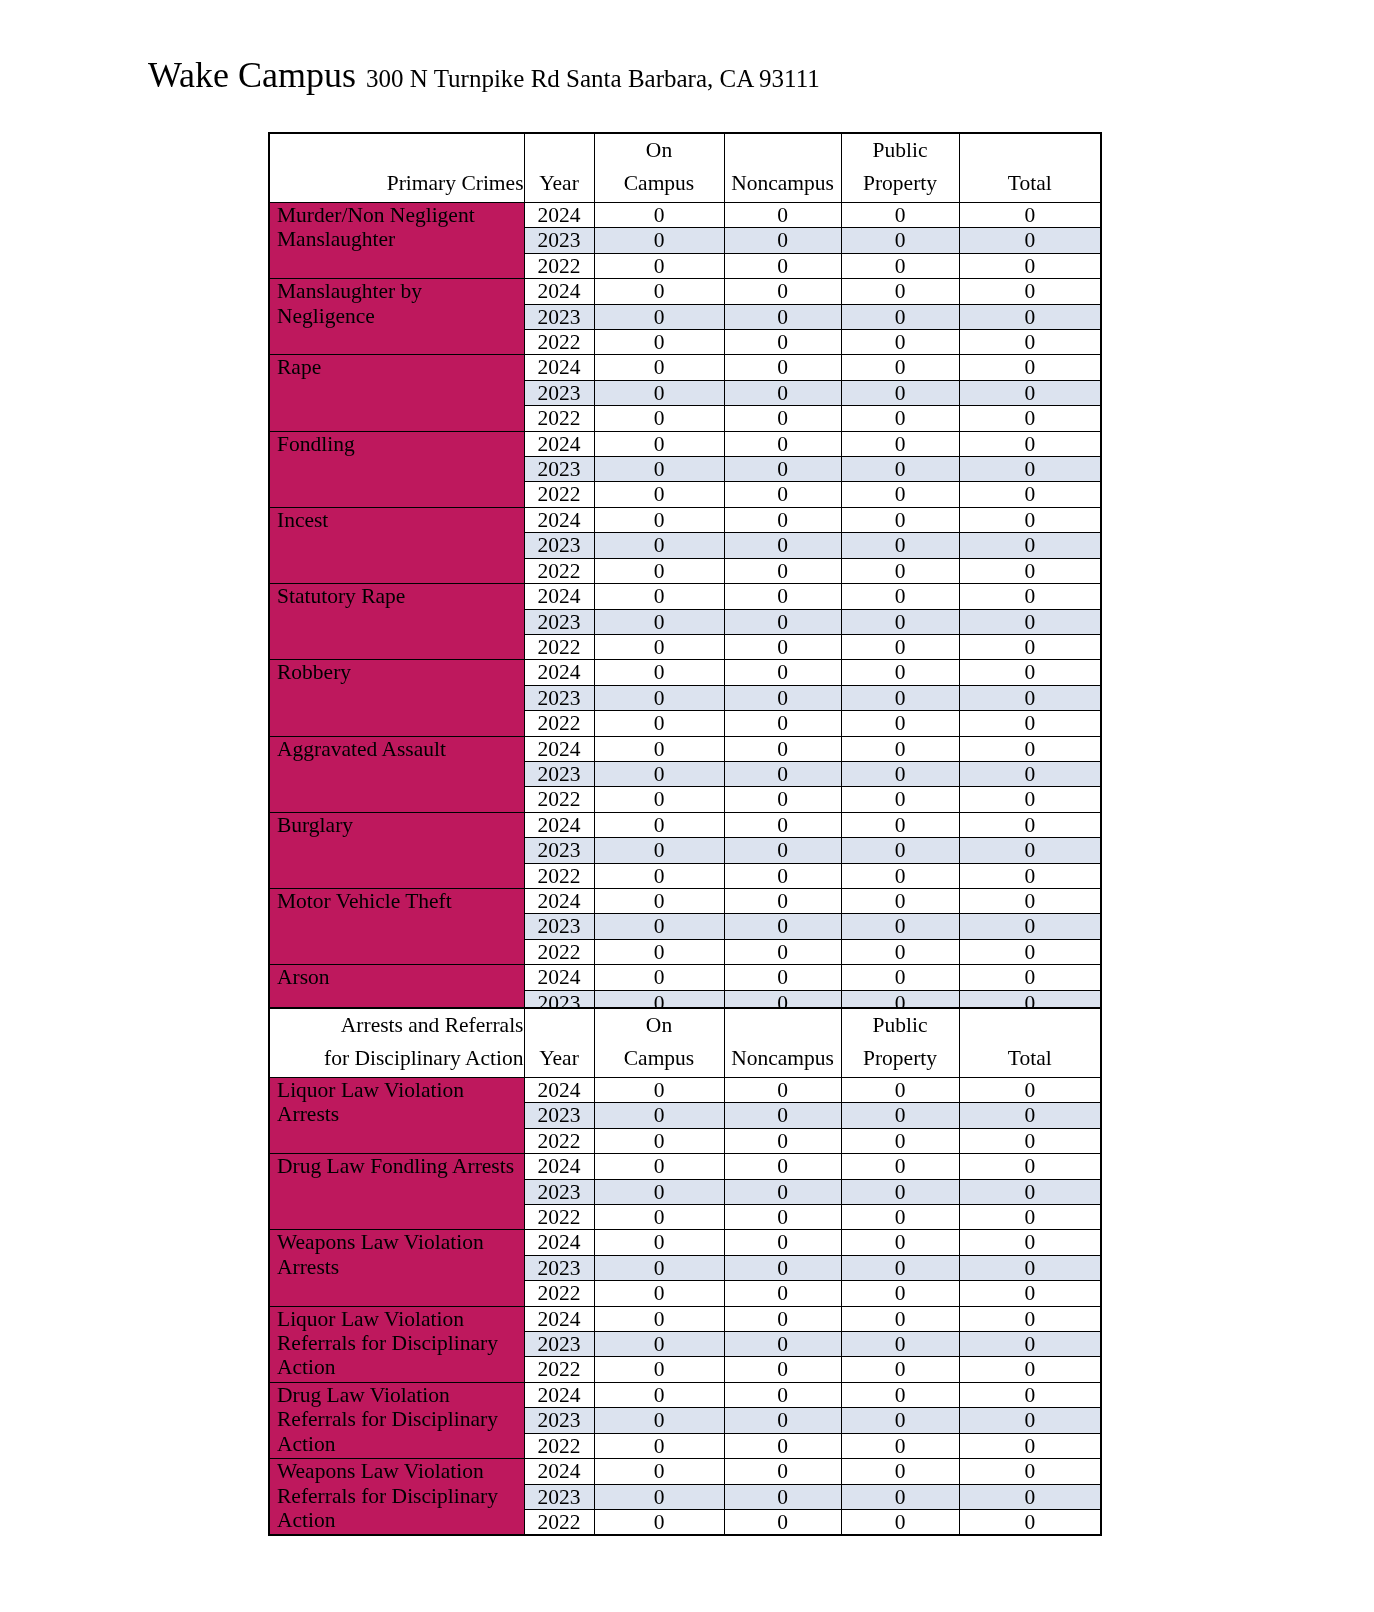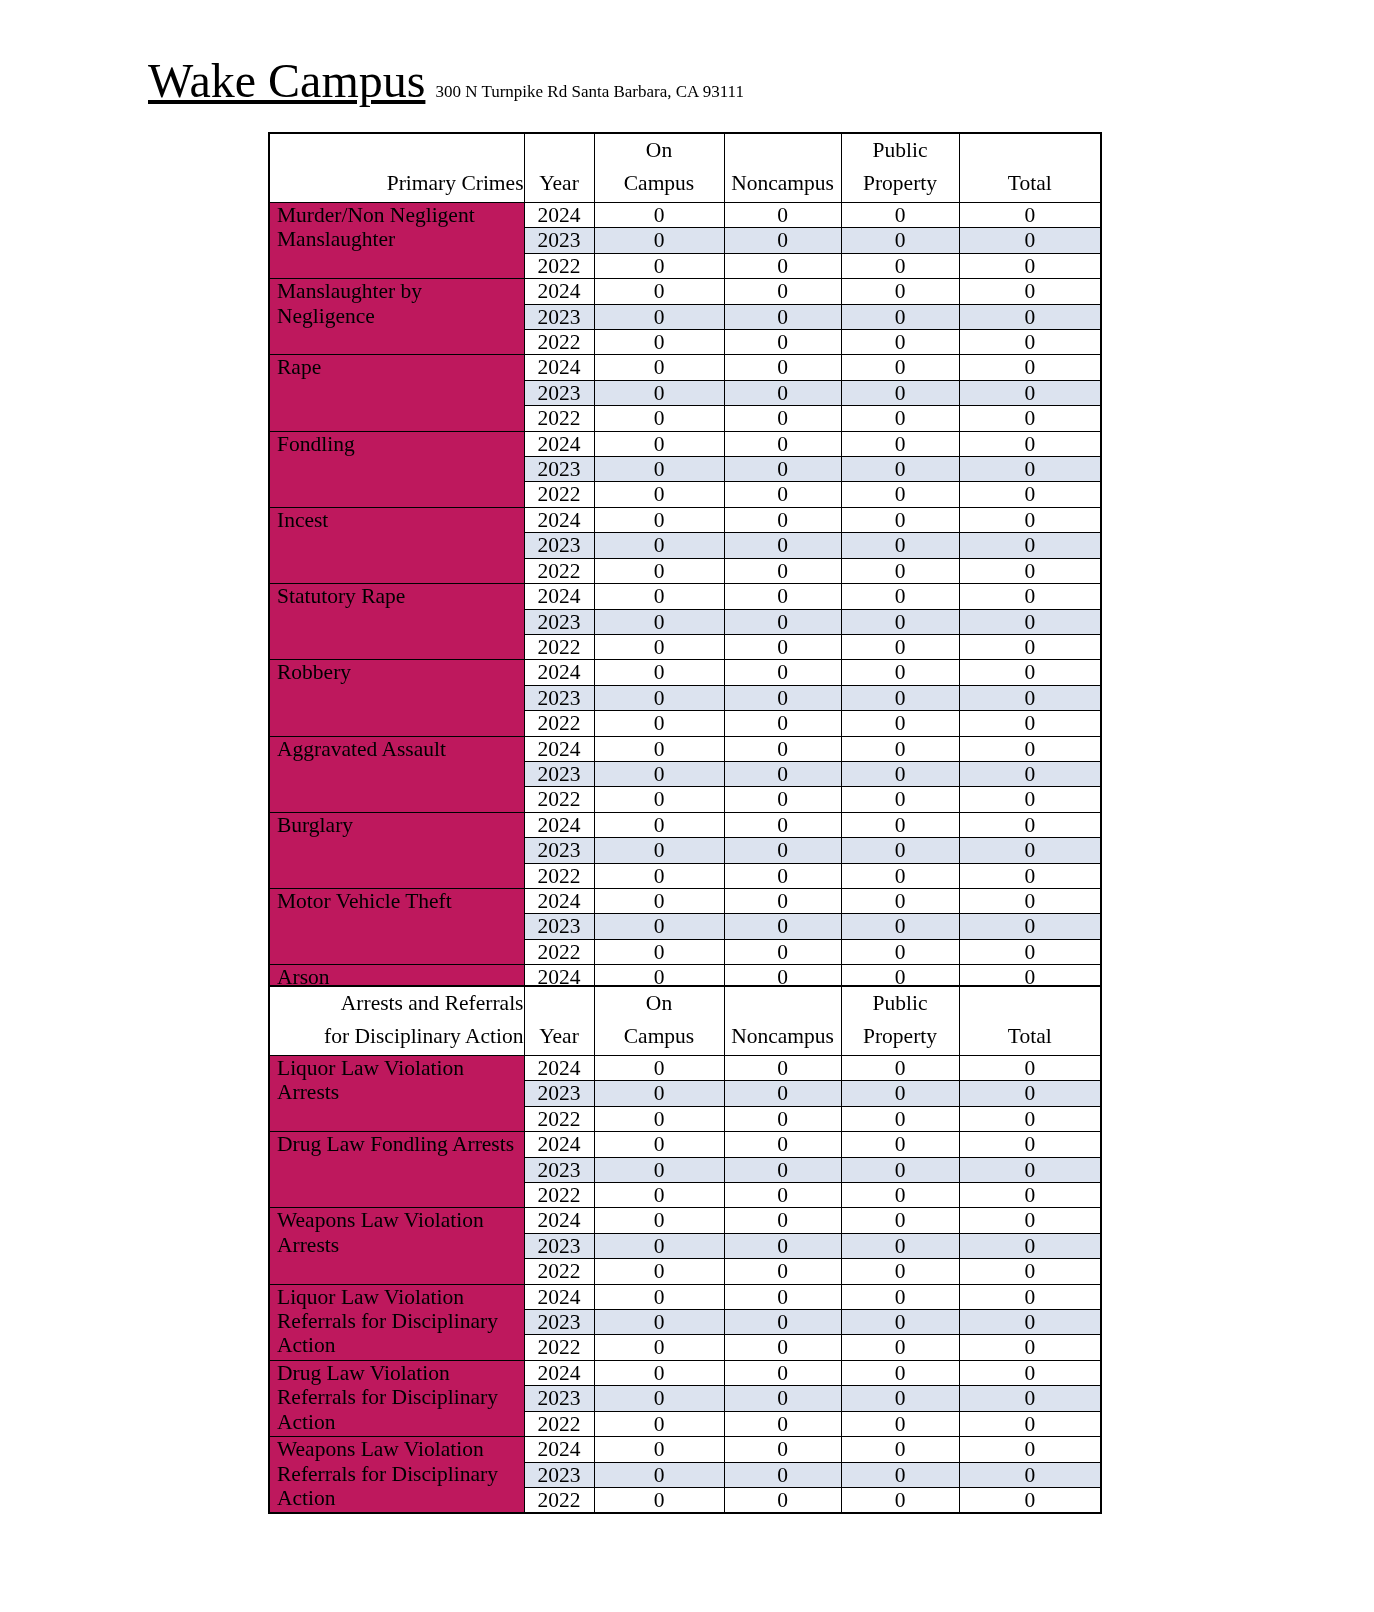--- a/index.html
+++ b/index.html
@@ -15,33 +15,33 @@
   }
   .title-block {
     position: absolute;
     left: 148px; top: 57px;
     display: flex;
     align-items: baseline;
     gap: 10px;
     white-space: nowrap;
     line-height: 1;
   }
-  .campus-name { font-size: 48px; text-decoration: underline; }
-  .campus-address { font-size: 17px; }
+  .campus-name { font-size: 36px; }
+  .campus-address { font-size: 25px; }
 
   table.crime-table {
     position: absolute;
     left: 268px;
     border-collapse: collapse;
     table-layout: fixed;
     border: 2px solid var(--border);
     background: #fff;
   }
   #table-0 { top: 132px; }
-  #table-1 { top: 985px; }
+  #table-1 { top: 1007px; }
 
   .crime-table th, .crime-table td {
     border: 1px solid var(--border);
     font-size: 21.5px;
     overflow: hidden;
     padding: 0;
   }
   .crime-table th {
     font-weight: normal;
     text-align: center;

